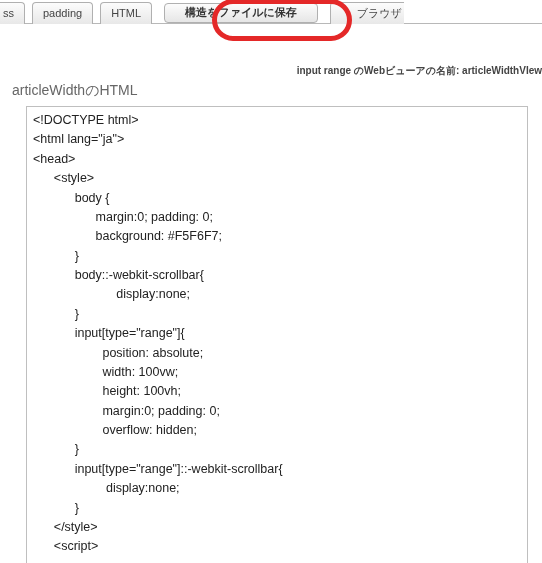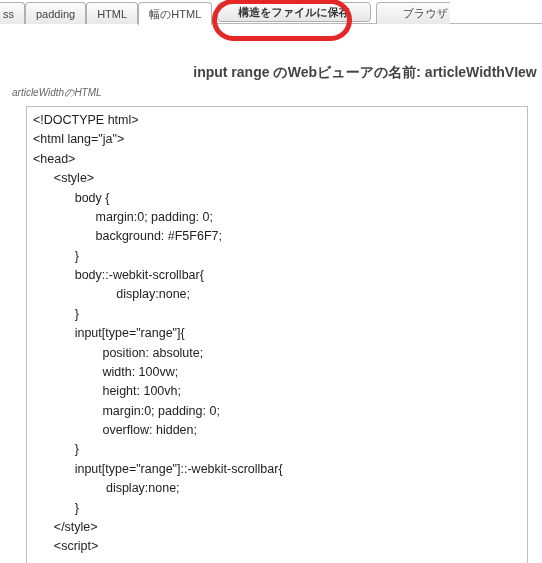--- a/index.html
+++ b/index.html
@@ -6,25 +6,26 @@
     body {
       font-family: "Hiragino Sans", "Meiryo", sans-serif;
       background: #ffffff;
       width: 542px;
       height: 563px;
       overflow: hidden;
       font-size: 12px;
     }
     .tabbar {
       display: flex;
+      align-items: center;
       padding: 2px 0 0 0;
       background: #ffffff;
       border-bottom: 1px solid #b8b8b8;
       height: 24px;
-      gap: 0;
+      gap: 7px;
     }
     .tab {
       background: linear-gradient(#fcfcfc, #e8e8e8);
       border: 1px solid #b0b0b0;
       border-bottom: none;
       border-radius: 4px 4px 0 0;
       padding: 2px 10px;
       font-size: 11px;
       color: #444;
       height: 22px;
@@ -69,31 +70,31 @@
       border: 5px solid #e42828;
       border-radius: 24px;
       width: 140px;
       height: 42px;
       left: 212px;
       top: -1px;
       pointer-events: none;
       z-index: 10;
     }
     .subheader {
-      font-size: 14px;
+      font-size: 10px;
       color: #444;
       font-weight: bold;
-      text-align: center;
+      text-align: right;
       padding: 40px 0 4px 188px;
+      margin-left: 16px;
     }
     .label-left {
-      font-size: 10px;
+      font-size: 14px;
       color: #666;
       padding: 0 0 6px 12px;
-      font-style: italic;
     }
     .codebox {
       border: 1px solid #bfbfbf;
       margin: 0 14px 0 26px;
       background: #ffffff;
       height: 462px;
       overflow: hidden;
       padding: 4px 6px;
     }
     .codebox pre {
@@ -112,23 +113,20 @@
 
   <div class="tabbar">
     <div class="tab partial-left">
         <span>ss</span>
       </div>
     <div class="tab">
         <span>padding</span>
       </div>
     <div class="tab">
         <span>HTML</span>
-      </div>
-    <div class="tab active">
-        <span>幅のHTML</span>
       </div>
     <div class="btn">
         <span>構造をファイルに保存</span>
       </div>
     <div class="tab partial-right" style="margin-left:5px;">
         <span>ブラウザ</span>
       </div>
   </div>
 
   <div class="highlight-oval"></div>

